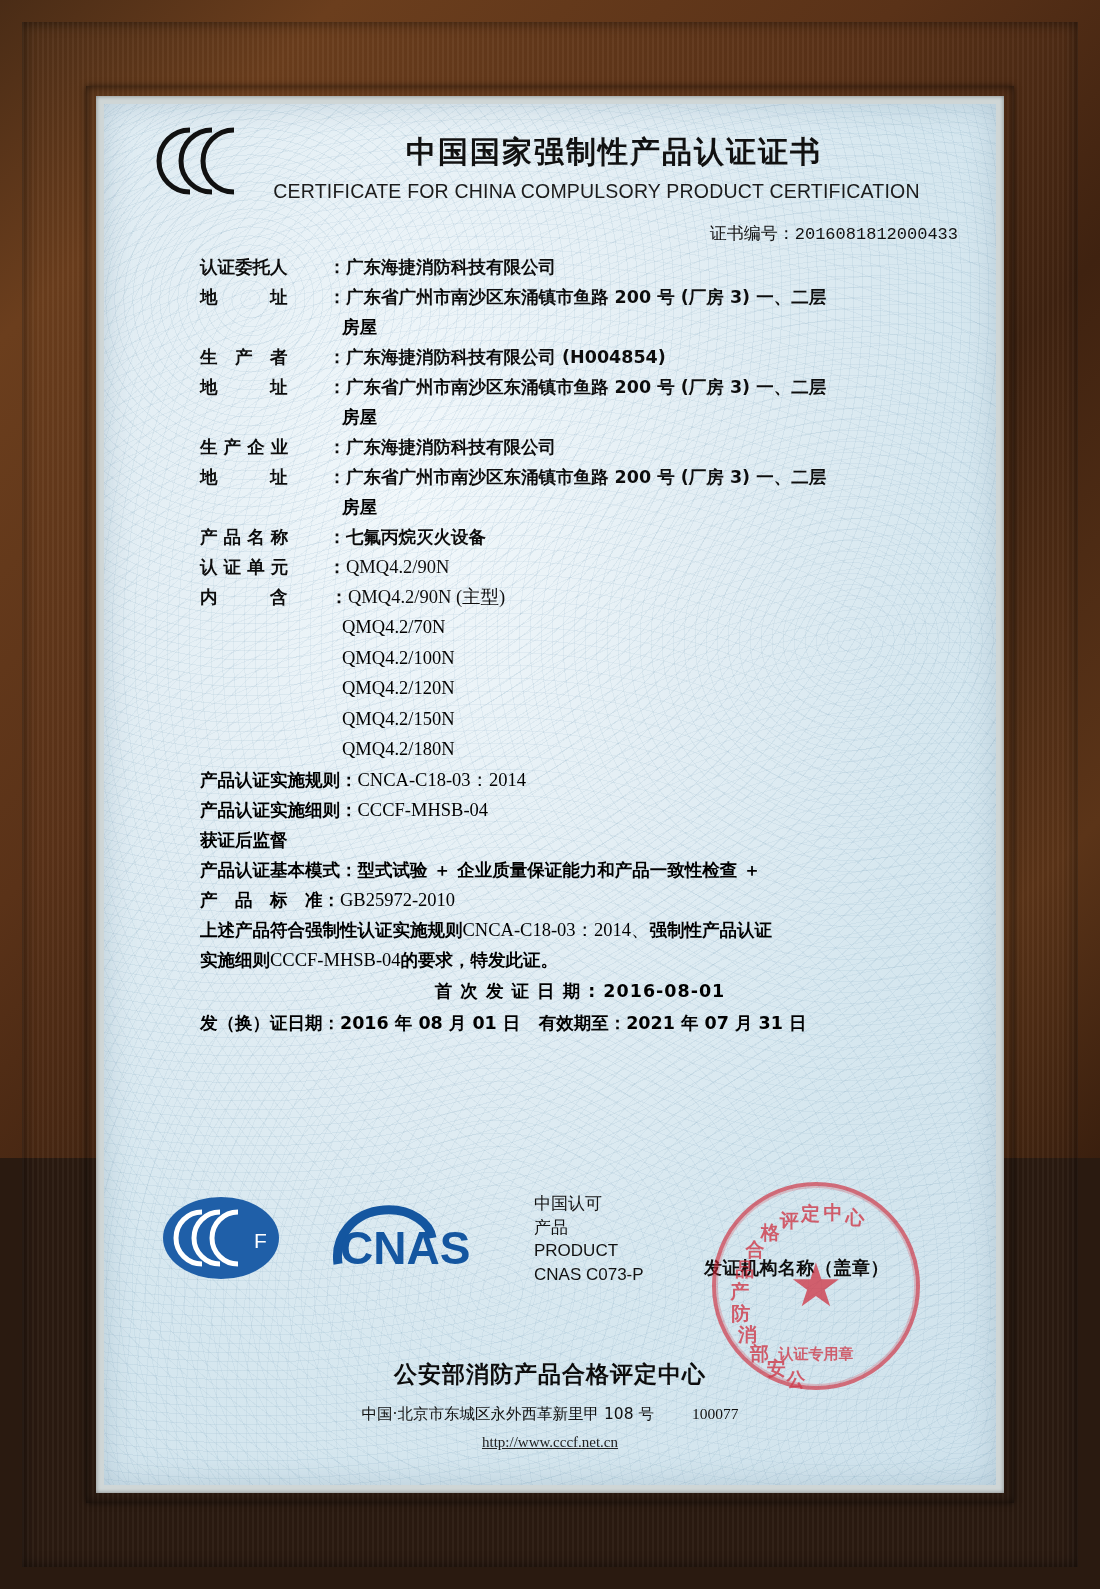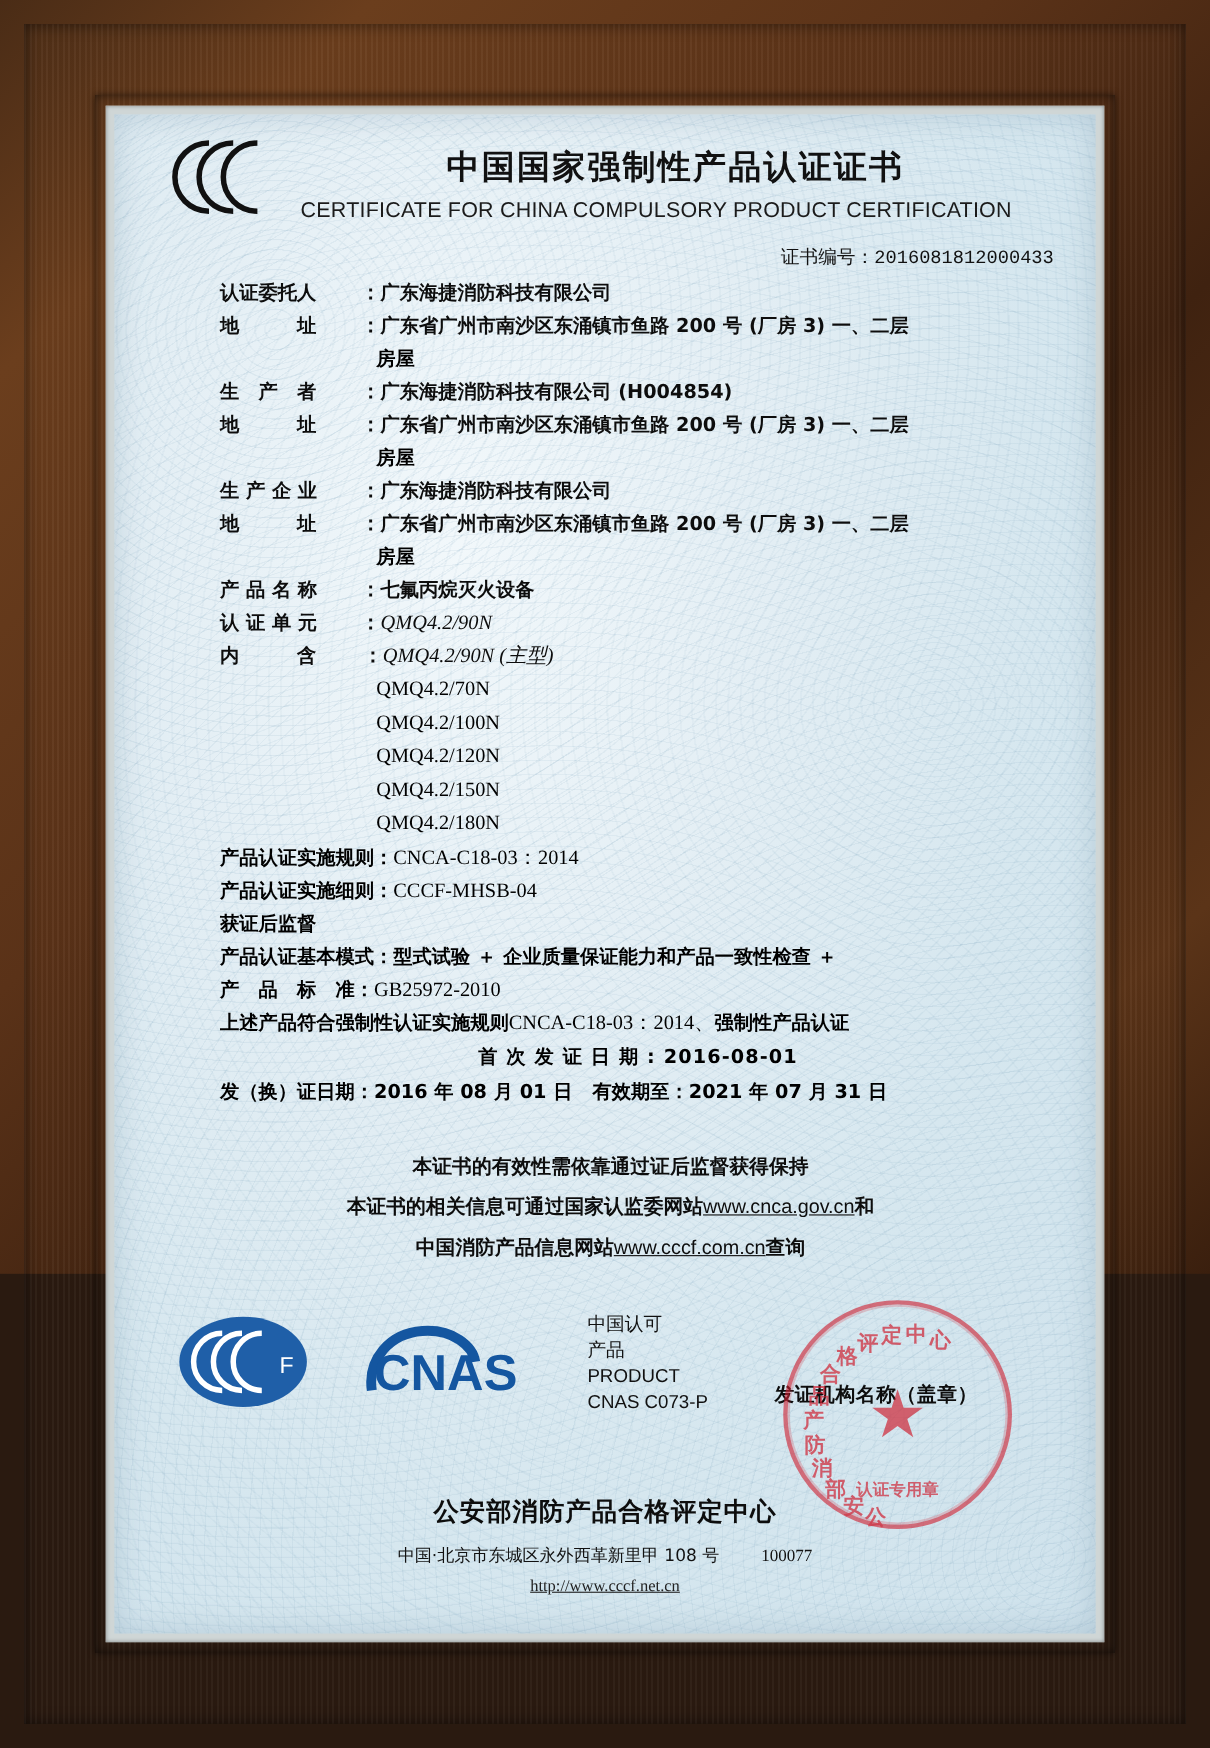--- a/index.html
+++ b/index.html
@@ -152,21 +152,21 @@
     flex: 0 0 14px;
     font-family: "DejaVu Sans", sans-serif;
     font-weight: bold;
   }
   .val {
     flex: 1 1 auto;
     font-family: "DejaVu Sans", sans-serif;
     font-size: 17.5px;
     font-weight: bold;
   }
-  .val.serif { font-family: "Liberation Serif", serif; font-weight: normal; font-size: 18.5px; font-style: italic;}
+  .val.serif { font-family: "Liberation Serif", serif; font-weight: normal; font-size: 18.5px;}
   .val.mix { font-family: "DejaVu Sans", sans-serif; font-weight: bold; }
   .cont {
     padding-left: 142px;
     font-family: "DejaVu Sans", sans-serif;
     font-weight: bold;
     font-size: 17.5px;
     line-height: 30px;
   }
   .unit-list {
     padding-left: 142px;
@@ -425,38 +425,32 @@
         <div class="statement">
           <span>产品认证基本模式</span>：<span>型式试验 ＋ 企业质量保证能力和产品一致性检查 ＋</span>
         </div>
         <div class="statement">
           <span>产　品　标　准</span>：<span class="s">GB25972-2010</span>
         </div>
 
         <div class="statement">
           <span>上述产品符合强制性认证实施规则</span><span class="s">CNCA-C18-03：2014、</span><span>强制性产品认证</span>
         </div>
+        <div class="statement">
+          <span>实施细则</span><span class="s">CCCF-MHSB-04</span><span>的要求，特发此证。</span>
+        </div>
 
         <div class="first-issue">首 次 发 证 日 期 : 2016-08-01</div>
 
         <div class="issue-row">
           <span>发（换）证日期：</span><span>2016 年 08 月 01 日</span>
           &nbsp;&nbsp;<span>有效期至：</span><span>2021 年 07 月 31 日</span>
         </div>
       </div>
 
-      <div class="notes">
-        <div>本证书的有效性需依靠通过证后监督获得保持</div>
-        <div>
-          <span>本证书的相关信息可通过国家认监委网站</span><span class="u">www.cnca.gov.cn</span><span>和</span>
-        </div>
-        <div>
-          <span>中国消防产品信息网站</span><span class="u">www.cccf.com.cn</span><span>查询</span>
-        </div>
-      </div>
 
       <div class="cccf-badge">
         <svg viewBox="0 0 118 84" width="118" height="84">
           <ellipse cx="59" cy="42" rx="58" ry="41" fill="#1f5fa8"></ellipse>
           <g fill="none" stroke="#ffffff" stroke-width="5">
             <path d="M40 16 A26 26 0 1 0 40 68"></path>
             <path d="M58 16 A26 26 0 1 0 58 68"></path>
             <path d="M76 16 A26 26 0 1 0 76 68"></path>
           </g>
           <text x="92" y="52" font-family="Liberation Sans, sans-serif" font-size="21" fill="#ffffff">F</text>

